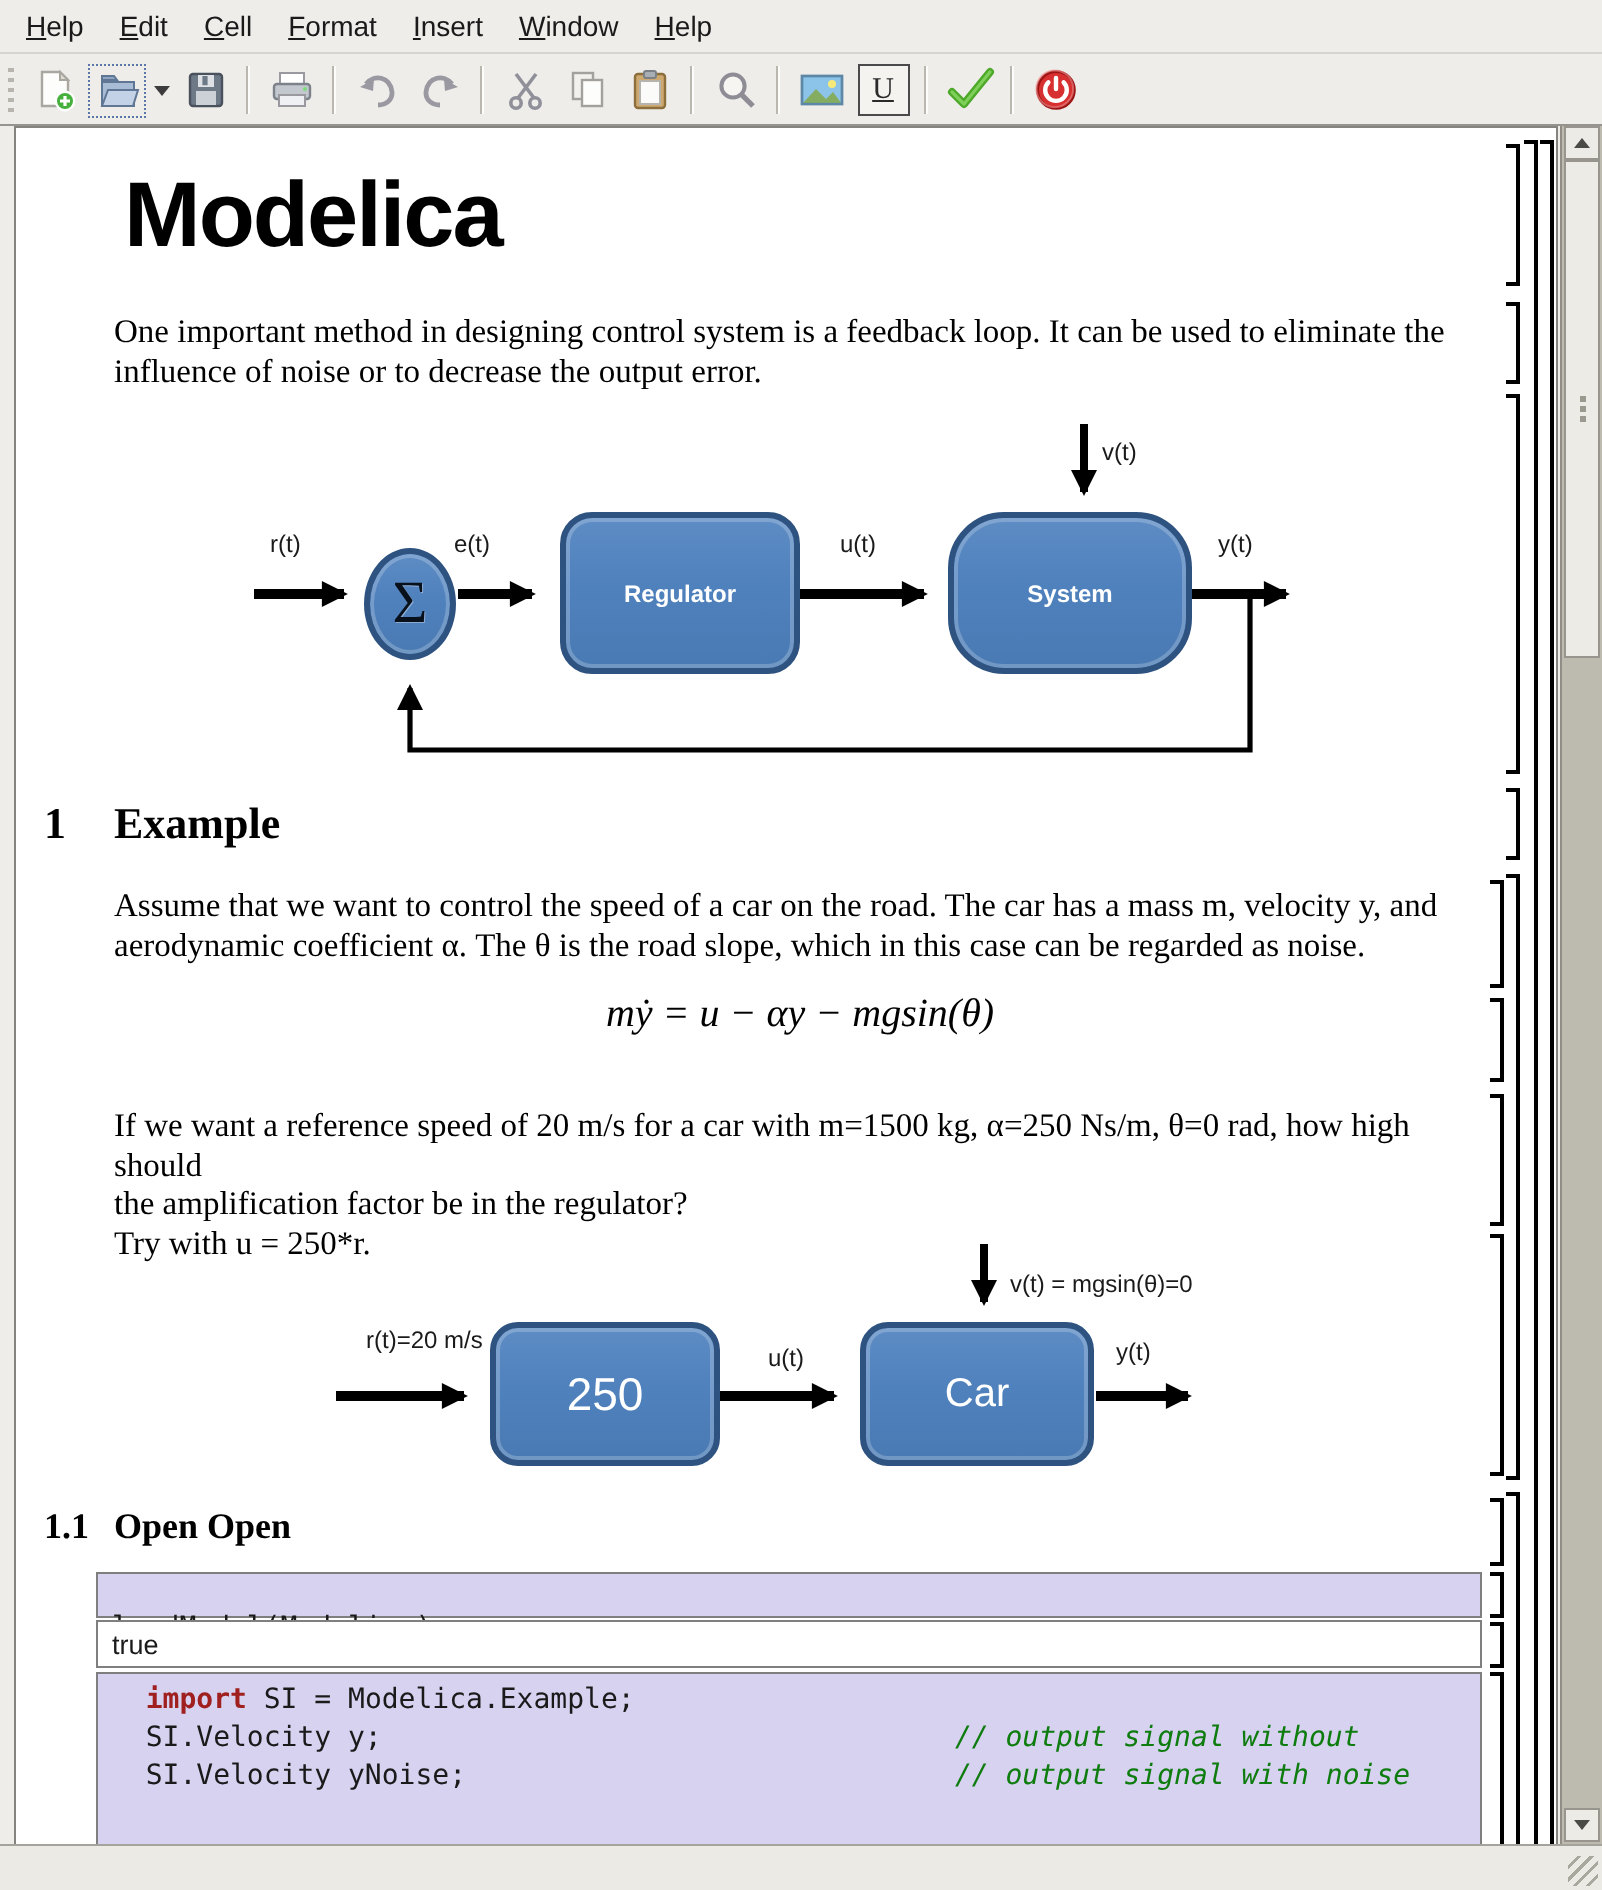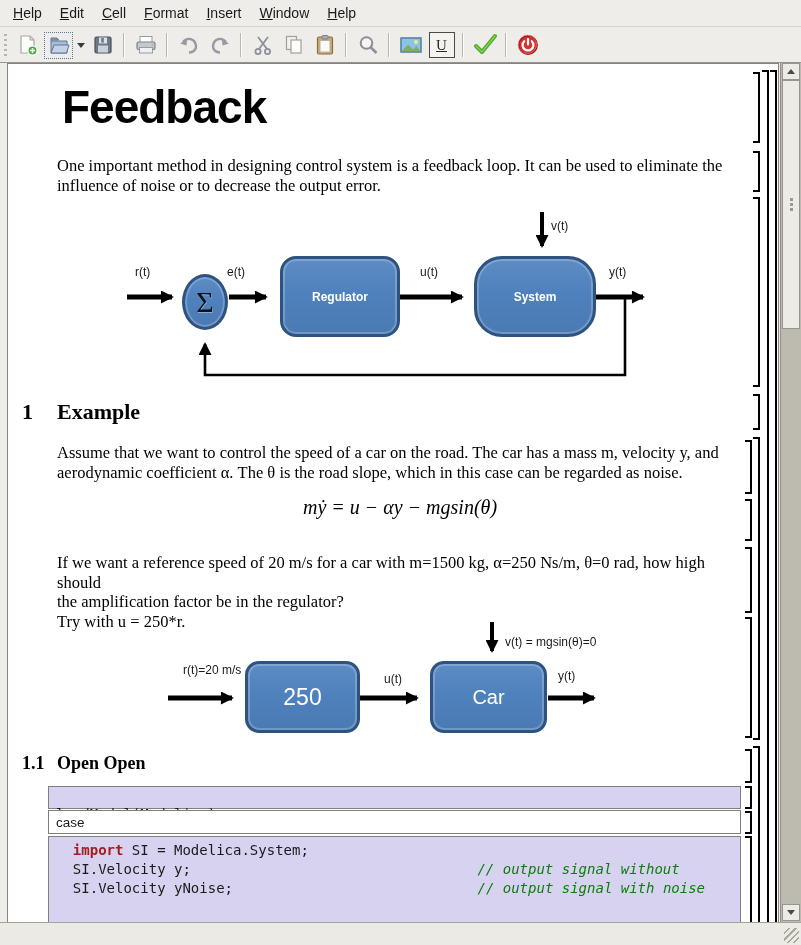--- a/index.html
+++ b/index.html
@@ -205,21 +205,21 @@
       <circle cx="12" cy="12" r="9.2" fill="#d83030" stroke="#9c1414" stroke-width="1.4"></circle>
       <circle cx="12" cy="12" r="9.2" fill="none" stroke="#f08a8a" stroke-width="1" opacity="0.6" transform="translate(-0.6,-0.6)"></circle>
       <path d="M12,6 v5.5" stroke="#ffffff" stroke-width="2.2" stroke-linecap="round"></path>
       <path d="M8.2,8.2 a5.4,5.4 0 1,0 7.6,0" fill="none" stroke="#ffffff" stroke-width="2.2" stroke-linecap="round"></path>
     </svg>
   </div>
 </div>
 
 <div class="doc"></div>
 
-<div class="abs page-title">Feedback</div>
+<div class="abs page-title">Modelica</div>
 
 <div class="abs body-text" style="left:57px;top:156px;">One important method in designing control system is a feedback loop. It can be used to eliminate the
 influence of noise or to decrease the output error.</div>
 
 <svg class="wires" style="left:100px;top:205px;" width="570" height="180">
   <defs>
     <marker id="ah" viewBox="0 0 10 10" refX="8.5" refY="5" markerWidth="15" markerHeight="13" orient="auto" markerUnits="userSpaceOnUse">
       <path d="M0,0 L10,5 L0,10 z" fill="#000"></path>
     </marker>
   </defs>
@@ -274,25 +274,25 @@
 <div class="dlabel" style="left:558px;top:669px;">y(t)</div>
 <div class="dlabel" style="left:505px;top:635px;">v(t) = mgsin(θ)=0</div>
 
 <div class="abs h2" style="left:22px;top:753px;">1.1</div>
 <div class="abs h2" style="left:57px;top:753px;">Open Open</div>
 
 <div class="cell cell-input" style="top:786px;height:23px;">
   <div class="mono" style="padding:19px 0 0 7px;">loadModel(Modelica)</div>
 </div>
 <div class="cell cell-output" style="top:810px;height:24px;">
-  <div class="out-text" style="padding:4px 0 0 7px;">case</div>
+  <div class="out-text" style="padding:4px 0 0 7px;">true</div>
 </div>
 <div class="cell cell-input" style="top:836px;height:90px;">
   <div class="mono" style="padding:4px 0 0 7px;">
-      <div class="code-line"><span>  </span><span class="tok-kw">import</span><span> SI = Modelica.System;</span></div>
+      <div class="code-line"><span>  </span><span class="tok-kw">import</span><span> SI = Modelica.Example;</span></div>
       <div class="code-line"><span>  SI.Velocity y;</span><span>                                  </span><span class="tok-cm">// output signal without</span></div>
       <div class="code-line"><span>  SI.Velocity yNoise;</span><span>                             </span><span class="tok-cm">// output signal with noise</span></div>
     </div>
 </div>
 
 <div class="vscroll">
   <div class="sb-btn" style="top:0;">
     <span class="tri-up"></span>
   </div>
   <div class="sb-thumb">

